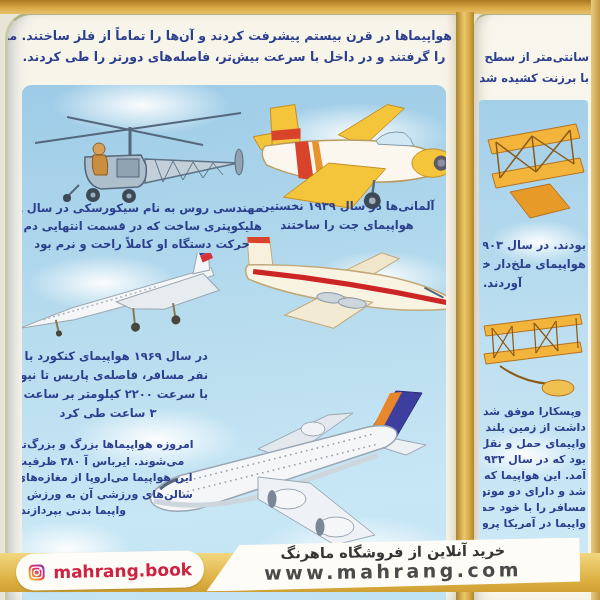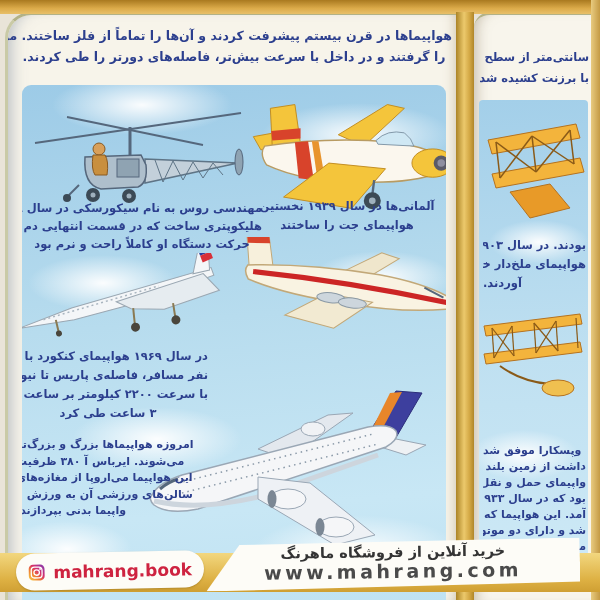--- a/index.html
+++ b/index.html
@@ -52,21 +52,21 @@
     overflow:hidden; z-index:2;
     box-shadow: inset 12px 0 14px -10px rgba(150,135,110,.55); }
   .rp-text { position:absolute; font-size:11.5px; font-weight:bold; color:#2c3f8e;
     direction:rtl; text-align:left; }
   .rp-text div { white-space:nowrap; overflow:hidden; }
   .rp-top { left:6px; right:2px; top:32px; line-height:21px; }
   .rp-sky { position:absolute; left:5px; top:85px; width:109px; height:468px;
     background:linear-gradient(178deg,#a3cfe9,#bfe0f1 55%,#cde9f6); overflow:hidden;
     border-radius:4px; }
   .rp-mid { left:4px; right:2px; top:136px; line-height:19px; }
-  .rp-bottom { left:4px; right:2px; top:304px; line-height:16px; font-size:11px;margin-top:39px; }
+  .rp-bottom { left:4px; right:2px; top:304px; line-height:16px; font-size:11px; }
   .ill-biplane1 { left:3px; top:12px; width:104px; height:118px; }
   .ill-biplane2 { left:3px; top:196px; width:103px; height:108px; }
 
   
   .footer-gold { position:absolute; left:0; top:553px; width:600px; height:39px;
     background:linear-gradient(#f2d77f,#ddb042 70%,#cf9f33); z-index:5; }
   .footer-white { position:absolute; left:206px; top:540px; width:374px; height:49px;
     background:#fdfcf7; z-index:6; transform:rotate(-0.8deg);
     clip-path:polygon(9% 6%, 100% 0%, 100% 90%, 0% 100%);
     text-align:center; }

